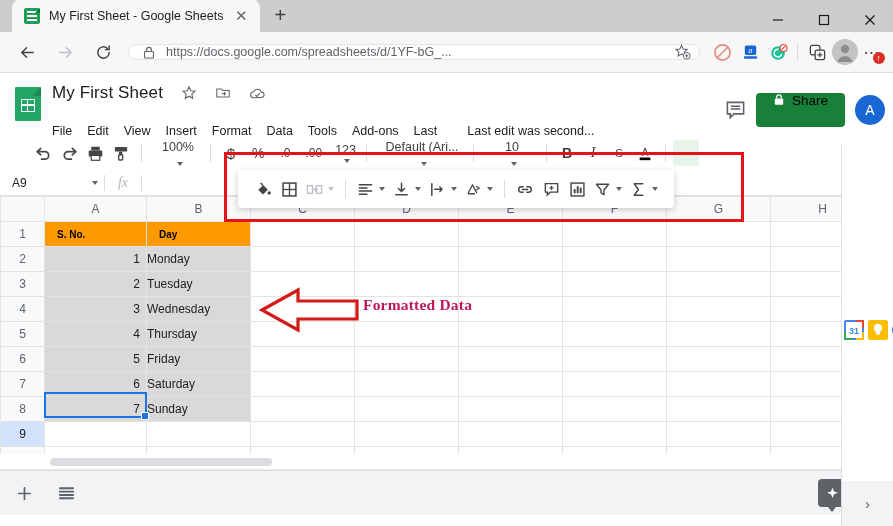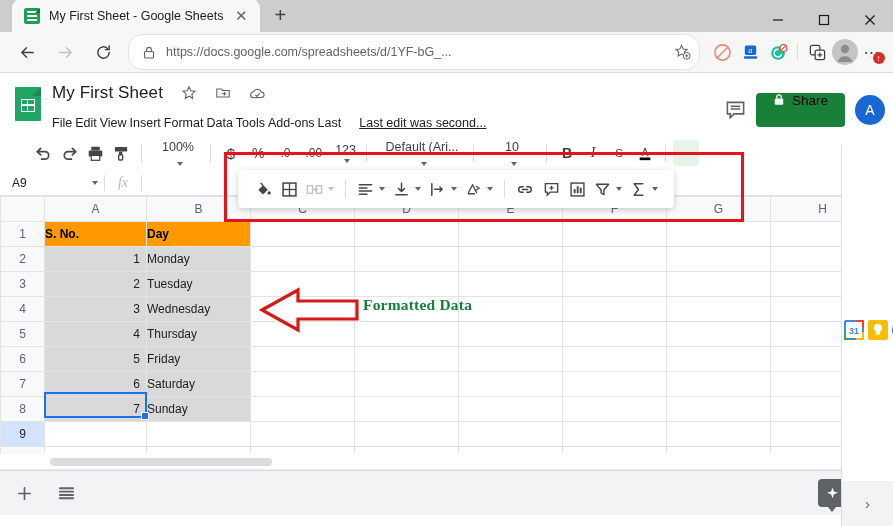--- a/index.html
+++ b/index.html
@@ -69,21 +69,21 @@
     display: flex; align-items: center; padding: 0 8px;
     border-bottom: 1px solid #dadce0;
   }
   .navbtn {
     width: 30px; height: 30px; margin: 0 4px;
     display: flex; align-items: center; justify-content: center;
     color: #3c4043;
   }
   .navbtn.disabled { color: #bdc1c6; }
   .omnibox {
-    flex: 1; height: 36px; background: #fff;
+    flex: 1; height: 16px; background: #fff;
     border-radius: 14px; display: flex; align-items: center;
     margin: 0 8px 0 6px; padding: 0 6px 0 12px;
     border: 1px solid #e3e3e3;
   }
   .lock-icon { width: 16px; display: flex; justify-content: center; color: #5f6368; margin-right: 9px; }
   .url-text {
     flex: 1; font-size: 12.5px; color: #5f6368;
     white-space: nowrap; overflow: hidden;
   }
   .star-icon { width: 22px; display: flex; justify-content: center; color: #5f6368; }
@@ -120,21 +120,21 @@
   .logo-grid {
     position: absolute; left: 6px; top: 12px; width: 14px; height: 13px;
     border: 1.6px solid #fff;
   }
   .logo-grid::before { content:""; position:absolute; left:0; top:4.2px; width:100%; height:1.6px; background:#fff; }
   .logo-grid::after { content:""; position:absolute; left:4.8px; top:0; width:1.6px; height:100%; background:#fff; }
   .title-block { flex: 1; min-width: 0; }
   .doc-title-row { display: flex; align-items: center; gap: 18px; height: 28px; }
   .doc-title { font-size: 17px; color: #202124; font-weight: 400; letter-spacing: .1px; }
   .title-icon { color: #5f6368; display: flex; align-items: center; }
-  .menubar { display: flex; align-items: center; gap: 3px; height: 24px; margin-top: 4px; }
+  .menubar { display: flex; align-items: center; gap: 15px; height: 24px; margin-top: 12px; }
   .menuitem { font-size: 12.5px; color: #202124; }
   .lastedit {
     font-size: 12.5px; color: #202124; text-decoration: underline;
     margin-left: 15px; white-space: nowrap;
   }
   .header-right { display: flex; align-items: center; gap: 10px; margin-top: 14px; }
   .comment-icon { color: #5f6368; display: flex; }
   .share-btn {
     background: #188038; color: #000000; border-radius: 4px;
     height: 34px; padding: 0 17px; display: flex; align-items: flex-start;
@@ -208,38 +208,38 @@
     background: #f8f9fa; color: #5f6368; font-size: 11.5px;
     text-align: center; height: 21px;
   }
   th.rowhead {
     width: 44px; background: #f8f9fa; color: #5f6368;
     font-size: 11.5px; text-align: center; border-left: none;
   }
   th.rowhead.sel { background: #d3e3fd; color: #202124; }
   td.cell { background: #fff; padding: 0 4px; color: #202124; white-space: nowrap; }
   td.cell.hdr {
-    background: #ff9900; font-weight: bold; font-size: 12px; color: #000;
+    background: #ff9900; font-weight: bold; font-size: 10px; color: #000; padding-left: 12px;
   }
   td.cell.shaded { background: #d9d9d9; }
   td.cell.num { text-align: right; padding-right: 6px; }
   .selbox {
     position: absolute; border: 2px solid #1a73e8;
     pointer-events: none; z-index: 5;
   }
   .selbox::after {
     content: ""; position: absolute; right: -4px; bottom: -4px;
     width: 6px; height: 6px; background: #1a73e8; border: 1px solid #fff;
   }
 
   
   .annot { position: absolute; z-index: 8; pointer-events: none; }
   .annot-label {
     position: absolute; left: 363px; top: 100px;
-    color: #15803d; font-family: "Liberation Serif", serif;
+    color: #be185d; font-family: "Liberation Serif", serif;
     font-weight: bold; font-size: 15.5px; letter-spacing: .2px;
   }
 
   
   .vscroll {
     width: 12px; background: #fff; position: relative; flex: 0 0 12px;
     border-left: 1px solid #e8eaed;
   }
   .vscroll-thumb {
     position: absolute; left: 2px; top: 14px; width: 8px; height: 74px;

